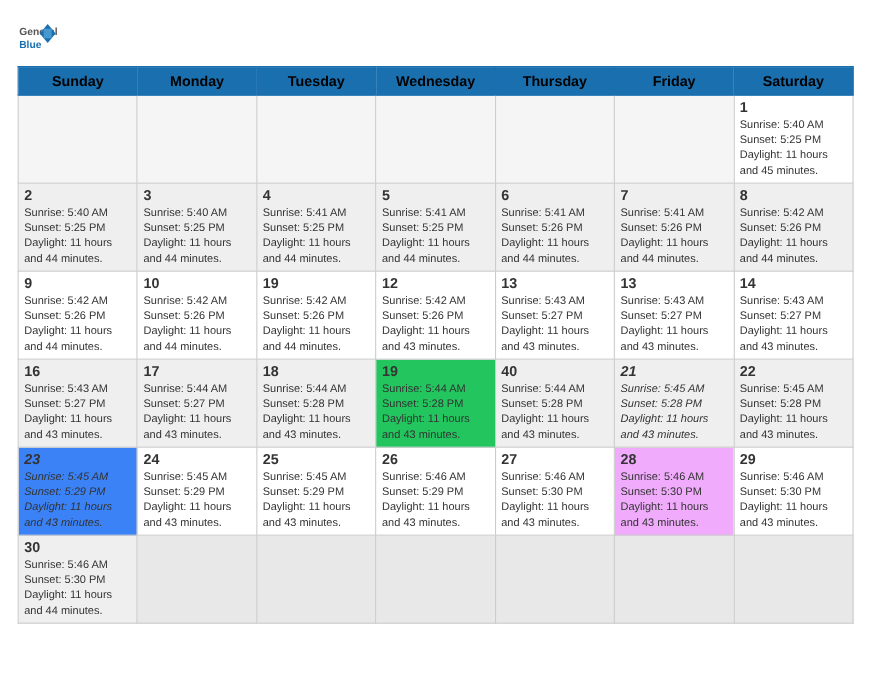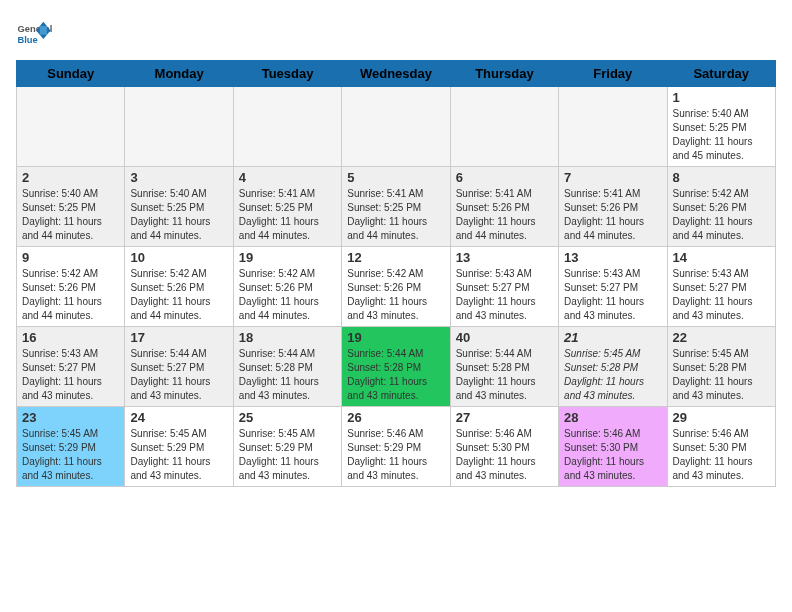--- a/index.html
+++ b/index.html
@@ -275,21 +275,21 @@
         </td>
         <td style="background: rgb(239, 239, 239);">
           <span class="day-number">22</span>
           <div class="day-info" style="white-space: pre-line;">Sunrise: 5:45 AM
 Sunset: 5:28 PM
 Daylight: 11 hours
 and 43 minutes.</div>
         </td>
       </tr>
       <tr>
-        <td style="background: #7dd3fc;">
+        <td style="background: #3b82f6; font-style: italic;">
           <span class="day-number">23</span>
           <div class="day-info" style="white-space: pre-line;">Sunrise: 5:45 AM
 Sunset: 5:29 PM
 Daylight: 11 hours
 and 43 minutes.</div>
         </td>
         <td style="background: rgb(255, 255, 255);">
           <span class="day-number">24</span>
           <div class="day-info" style="white-space: pre-line;">Sunrise: 5:45 AM
 Sunset: 5:29 PM
@@ -324,15 +324,30 @@
 Daylight: 11 hours
 and 43 minutes.</div>
         </td>
         <td style="background: rgb(255, 255, 255);">
           <span class="day-number">29</span>
           <div class="day-info" style="white-space: pre-line;">Sunrise: 5:46 AM
 Sunset: 5:30 PM
 Daylight: 11 hours
 and 43 minutes.</div>
         </td>
+      </tr>
+      <tr>
+        <td style="background: rgb(239, 239, 239);">
+          <span class="day-number">30</span>
+          <div class="day-info" style="white-space: pre-line;">Sunrise: 5:46 AM
+Sunset: 5:30 PM
+Daylight: 11 hours
+and 44 minutes.</div>
+        </td>
+        <td style="background: rgb(232, 232, 232);"></td>
+        <td style="background: rgb(232, 232, 232);"></td>
+        <td style="background: rgb(232, 232, 232);"></td>
+        <td style="background: rgb(232, 232, 232);"></td>
+        <td style="background: rgb(232, 232, 232);"></td>
+        <td style="background: rgb(232, 232, 232);"></td>
       </tr>
     </tbody>
 </table>
 
 </body></html>

